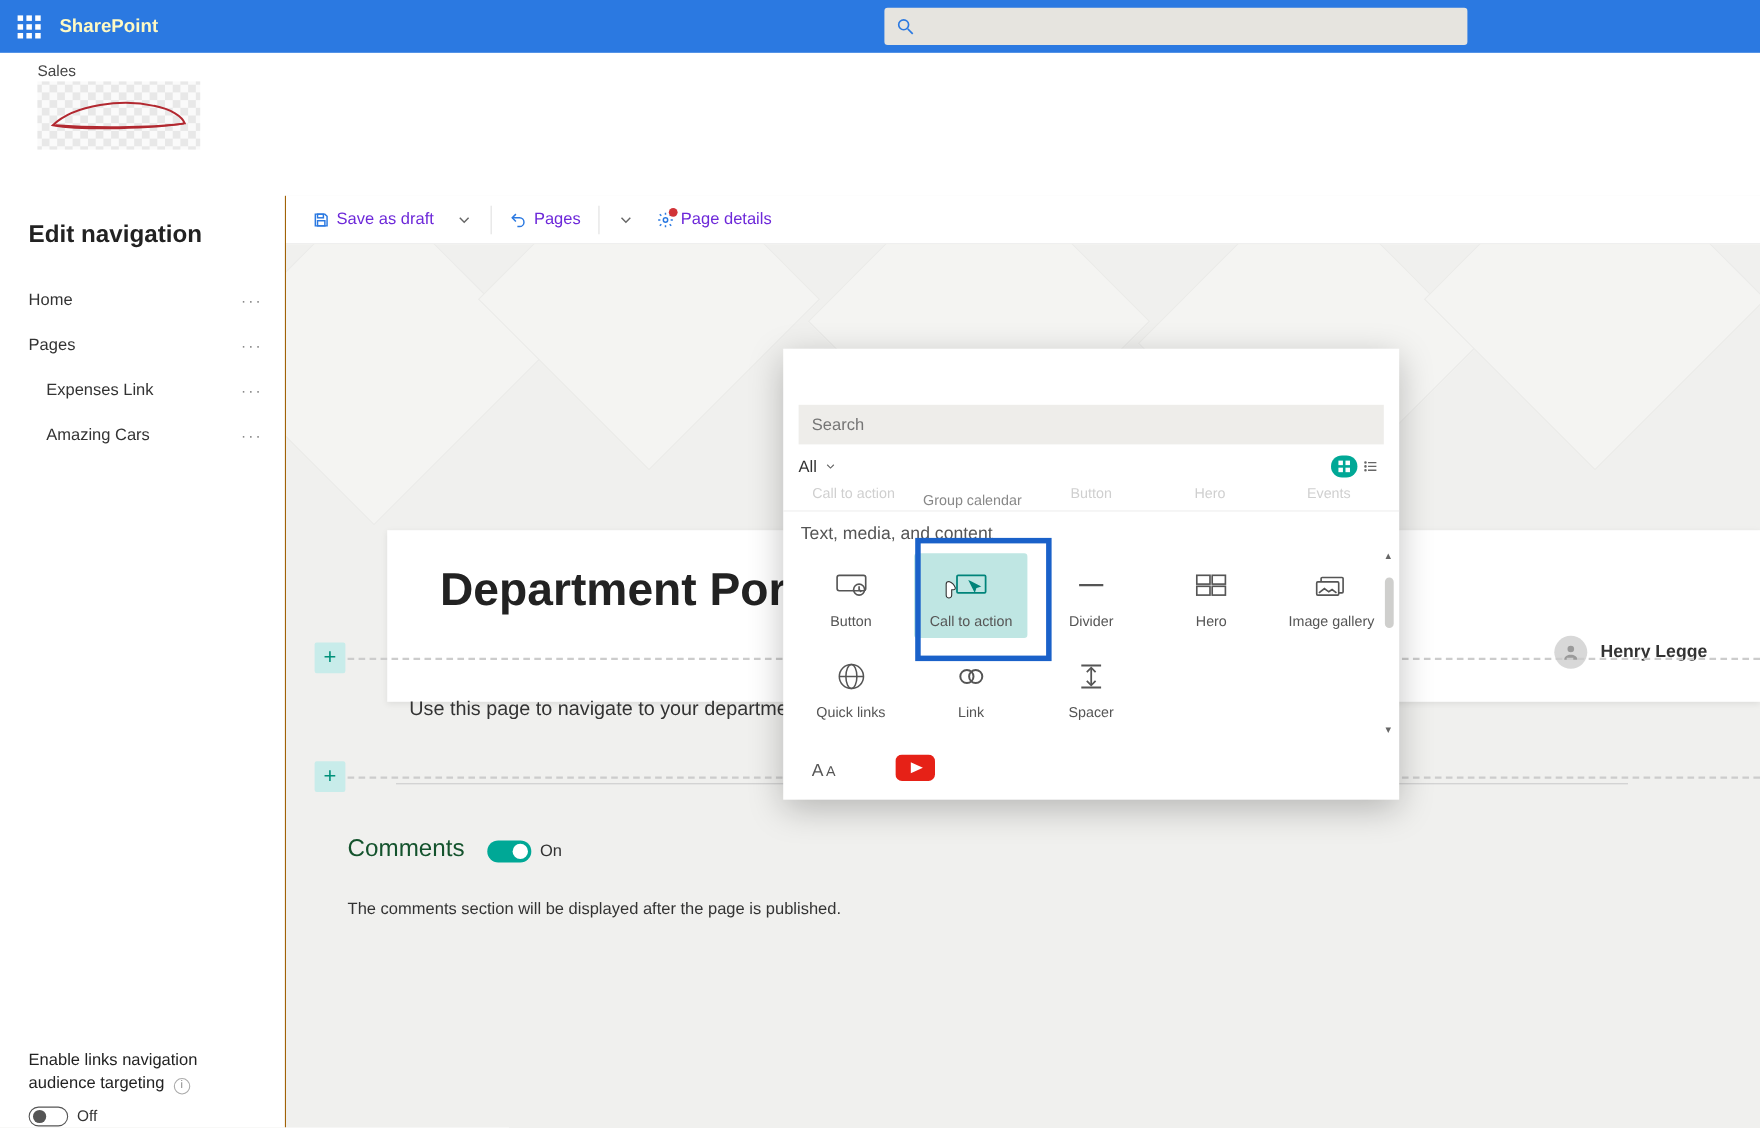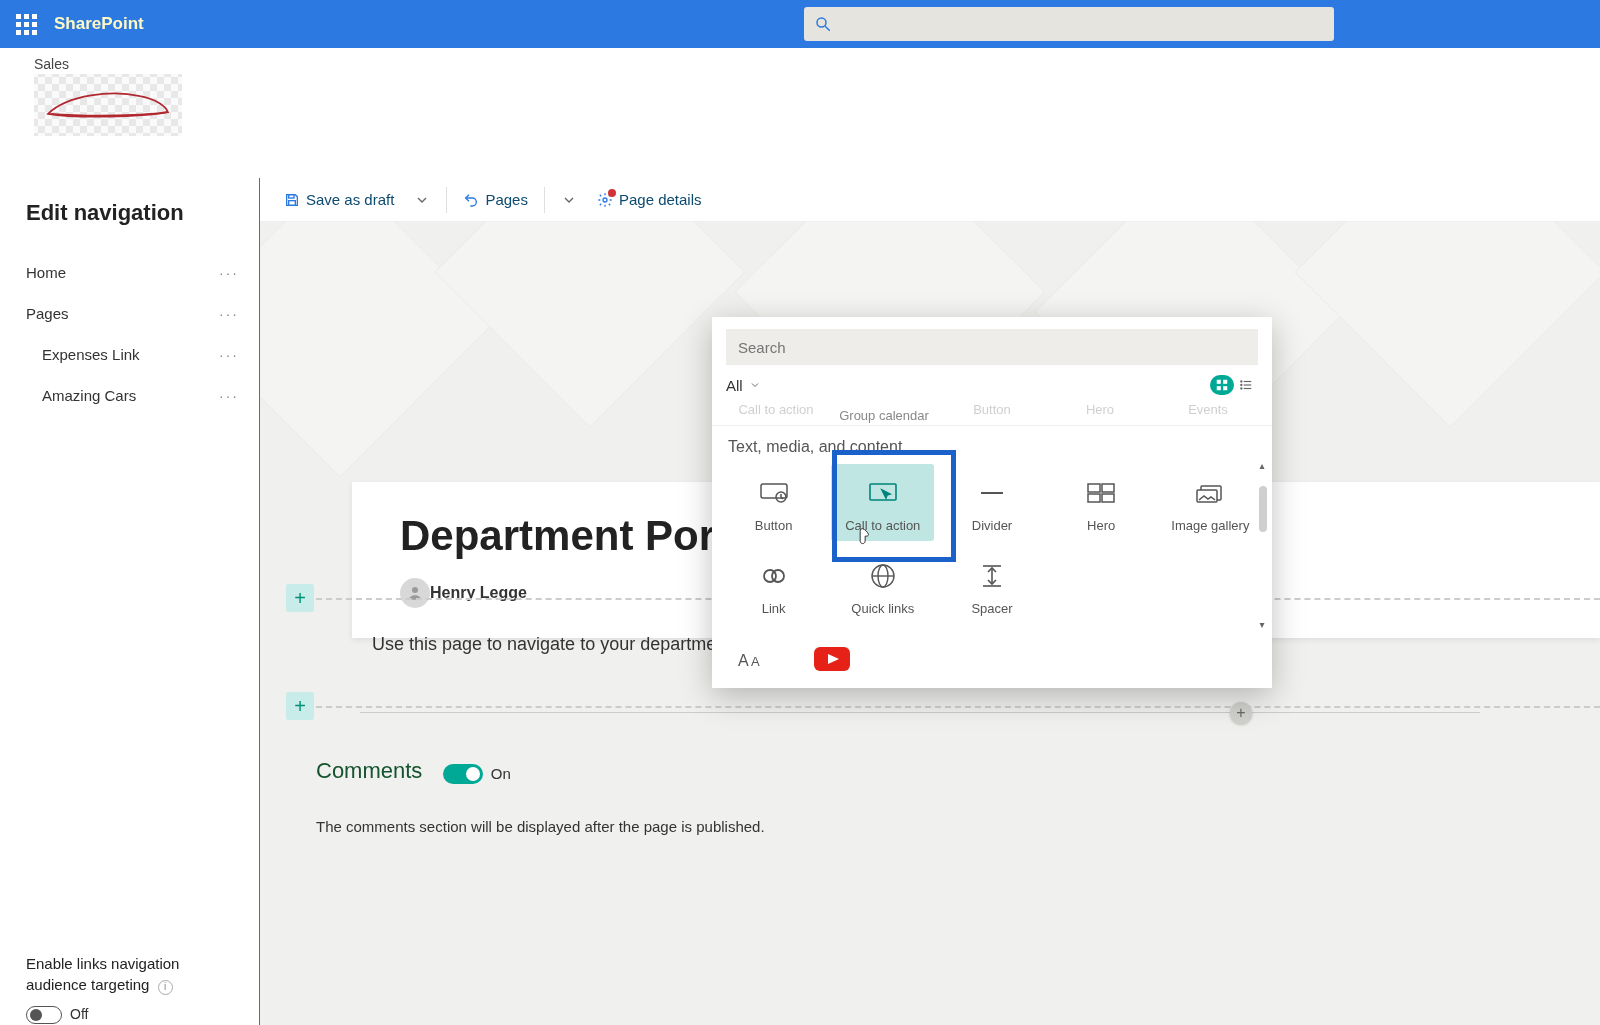--- a/index.html
+++ b/index.html
@@ -34,36 +34,36 @@
   .audience-toggle { font-size: 15px; color: #222; line-height: 1.4; }
   .audience-toggle .info { color: #888; border: 1px solid #aaa; border-radius: 50%; width: 15px; height: 15px; display: inline-flex; align-items: center; justify-content: center; font-size: 10px; margin-left: 4px; }
   .toggle-off { display: flex; align-items: center; margin-top: 10px; gap: 8px; }
   .toggle-track2 { width: 36px; height: 18px; border: 1px solid #555; border-radius: 20px; position: relative; background: #fff; }
   .toggle-knob2 { width: 12px; height: 12px; background: #555; border-radius: 50%; position: absolute; top: 2px; left: 3px; }
   .toggle-off-label { font-size: 14px; color: #333; }
 
   
   .content { flex: 1; background: #f4f4f2; position: relative; overflow: hidden; }
 
-  .cmdbar { background: #fff; height: 44px; border-bottom: 1px solid #eee; display: flex; align-items: center; padding: 0 18px; gap: 8px; font-size: 15px; color: #0c4a6e; }
+  .cmdbar { background: #fff; height: 44px; border-bottom: 1px solid #eee; display: flex; align-items: center; padding: 0 18px; gap: 8px; font-size: 15px; color: #6d28d9; }
   .cmd { display: flex; align-items: center; gap: 6px; padding: 6px 6px; cursor: pointer; }
   .cmd svg { width: 16px; height: 16px; color: #2b79e1; }
   .cmd .chev { color: #666; }
   .sep { width: 1px; height: 26px; background: #e0e0e0; margin: 0 2px; }
   .reddot { width: 8px; height: 8px; background: #d13438; border-radius: 50%; position: absolute; top: -3px; right: -3px; }
   .gearwrap { position: relative; display: inline-flex; }
 
   
   .canvas { position: relative; height: calc(100% - 44px); overflow: hidden; }
   .geobg { position: absolute; inset: 0; background: #f0f0ee; }
   .geo { position: absolute; border: 1px solid rgba(0,0,0,0.04); background: #f4f4f2; }
 
   .page-card { position: absolute; left: 92px; top: 260px; right: 0; background: #fff; padding: 30px 48px; box-shadow: 0 2px 6px rgba(0,0,0,0.08); }
   .page-title { font-size: 42px; font-weight: 600; color: #222; margin-bottom: 18px; }
-  .author-row { display: flex; align-items: center; gap: 0; }
+  .author-row { display: flex; align-items: center; gap: 12px; justify-content: flex-end; }
   .avatar { width: 30px; height: 30px; border-radius: 50%; background: #d8d8d8; display: flex; align-items: center; justify-content: center; }
   .avatar svg { width: 18px; height: 18px; color: #9a9a9a; }
   .author-name { font-size: 16px; font-weight: 600; color: #333; }
 
   .desc-text { position: absolute; left: 112px; top: 412px; font-size: 18px; color: #333; }
 
   .addbtn { position: absolute; left: 26px; width: 28px; height: 28px; background: #c8ecea; color: #00917a; display: flex; align-items: center; justify-content: center; font-size: 20px; border-radius: 2px; cursor: pointer; }
   .dashline { position: absolute; left: 56px; right: 0; border-top: 2px dashed #ccc; }
 
   .hrline { position: absolute; left: 100px; right: 120px; top: 490px; border-top: 1px solid #ccc; }
@@ -73,21 +73,21 @@
   .comments-label { font-size: 22px; color: #14532d; display: inline-block; margin-right: 16px; }
   .toggle-on { display: inline-flex; align-items: center; gap: 8px; vertical-align: middle; }
   .toggle-track { width: 40px; height: 20px; background: #00a896; border-radius: 20px; position: relative; }
   .toggle-knob { width: 14px; height: 14px; background: #fff; border-radius: 50%; position: absolute; top: 3px; right: 3px; }
   .toggle-label { font-size: 15px; color: #333; }
   .comments-hint { margin-top: 34px; font-size: 15px; color: #333; }
 
   
   .picker { position: absolute; left: 452px; top: 95px; width: 560px; background: #fff; box-shadow: 0 8px 30px rgba(0,0,0,0.25); z-index: 20; }
   .picker-search { padding: 12px 14px 0 14px; }
-  .picker-search input { width: 100%; height: 36px; background: #eeedea; border: none; padding: 0 12px; font-size: 15px; color: #0c4a6e; outline: none; }
+  .picker-search input { width: 100%; height: 36px; background: #eeedea; border: none; padding: 0 12px; font-size: 15px; color: #0c4a6e; outline: none; margin-top: 39px; }
   .picker-filter { display: flex; align-items: center; justify-content: space-between; padding: 10px 14px; border-bottom: 1px solid transparent; }
   .filter-all { display: flex; align-items: center; gap: 6px; font-size: 15px; color: #333; cursor: pointer; }
   .viewtoggle { display: flex; align-items: center; gap: 0; }
   .vt { width: 24px; height: 20px; display: flex; align-items: center; justify-content: center; border-radius: 10px; cursor: pointer; }
   .vt.active { background: #00a896; color: #fff; }
   .vt svg { width: 14px; height: 14px; }
 
   .peekrow { display: flex; justify-content: space-around; padding: 0 10px; font-size: 13px; color: #888; border-bottom: 1px solid #eee; }
   .peekrow span { flex: 1; text-align: center; padding: 2px 0; }
 
@@ -358,36 +358,36 @@
                   <svg width="30" height="22" viewBox="0 0 30 22" fill="none" stroke="#555" stroke-width="1.5">
                     <rect x="6" y="4" width="20" height="14" rx="1"></rect>
                     <rect x="2" y="8" width="20" height="12" rx="1" fill="#fff"></rect>
                     <path d="M4 18l5-4 4 3 3-2 4 3"></path>
                   </svg>
                 </div>
               <div class="lbl">Image gallery</div>
             </div>
             <div class="wp-item">
               <div class="ic">
-                  <svg width="30" height="22" viewBox="0 0 30 22" fill="none" stroke="#555" stroke-width="1.8">
-                    <circle cx="11" cy="11" r="6"></circle>
-                    <circle cx="19" cy="11" r="6"></circle>
-                  </svg>
-                </div>
-              <div class="lbl">Link</div>
-            </div>
-            <div class="wp-item">
-              <div class="ic">
                   <svg width="26" height="26" viewBox="0 0 26 26" fill="none" stroke="#555" stroke-width="1.4">
                     <circle cx="13" cy="13" r="11"></circle>
                     <ellipse cx="13" cy="13" rx="5" ry="11"></ellipse>
                     <line x1="2" y1="13" x2="24" y2="13"></line>
                   </svg>
                 </div>
               <div class="lbl">Quick links</div>
+            </div>
+            <div class="wp-item">
+              <div class="ic">
+                  <svg width="30" height="22" viewBox="0 0 30 22" fill="none" stroke="#555" stroke-width="1.8">
+                    <circle cx="11" cy="11" r="6"></circle>
+                    <circle cx="19" cy="11" r="6"></circle>
+                  </svg>
+                </div>
+              <div class="lbl">Link</div>
             </div>
             <div class="wp-item">
               <div class="ic">
                   <svg width="22" height="26" viewBox="0 0 22 26" fill="none" stroke="#555" stroke-width="1.6">
                     <line x1="2" y1="3" x2="20" y2="3"></line>
                     <line x1="2" y1="23" x2="20" y2="23"></line>
                     <line x1="11" y1="6" x2="11" y2="20"></line>
                     <polyline points="7 9 11 5 15 9"></polyline>
                     <polyline points="7 17 11 21 15 17"></polyline>
                   </svg>

